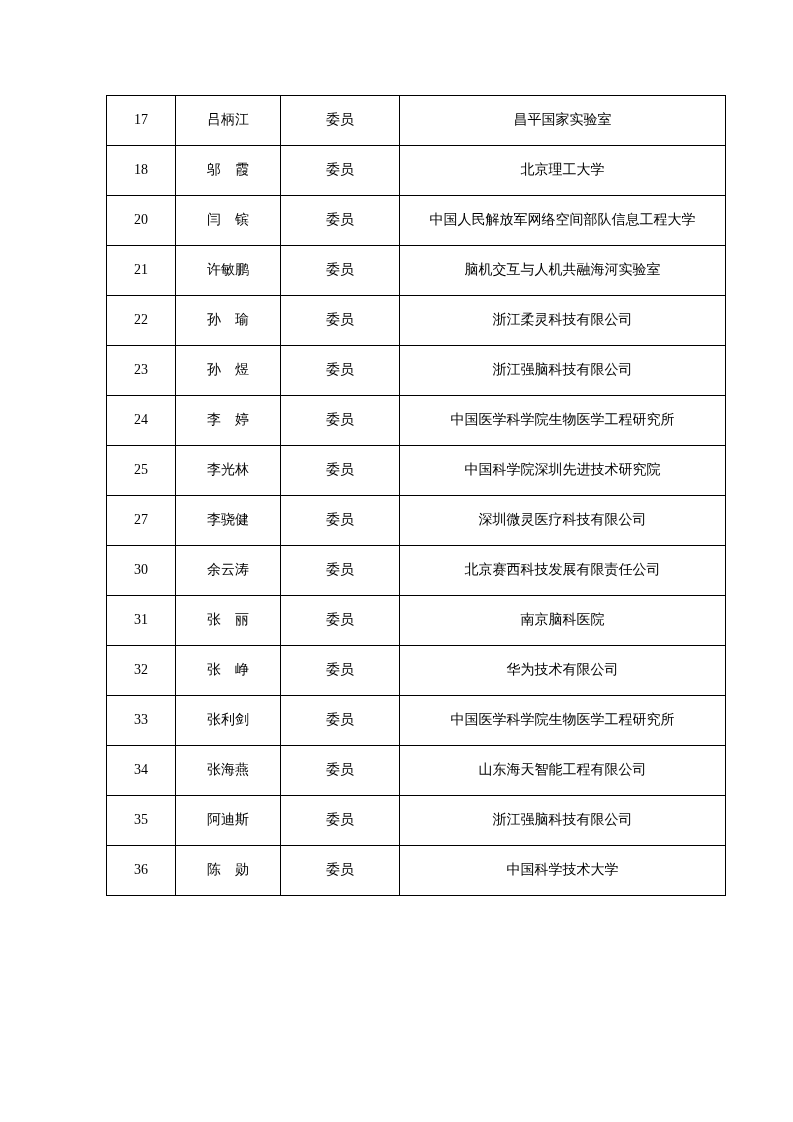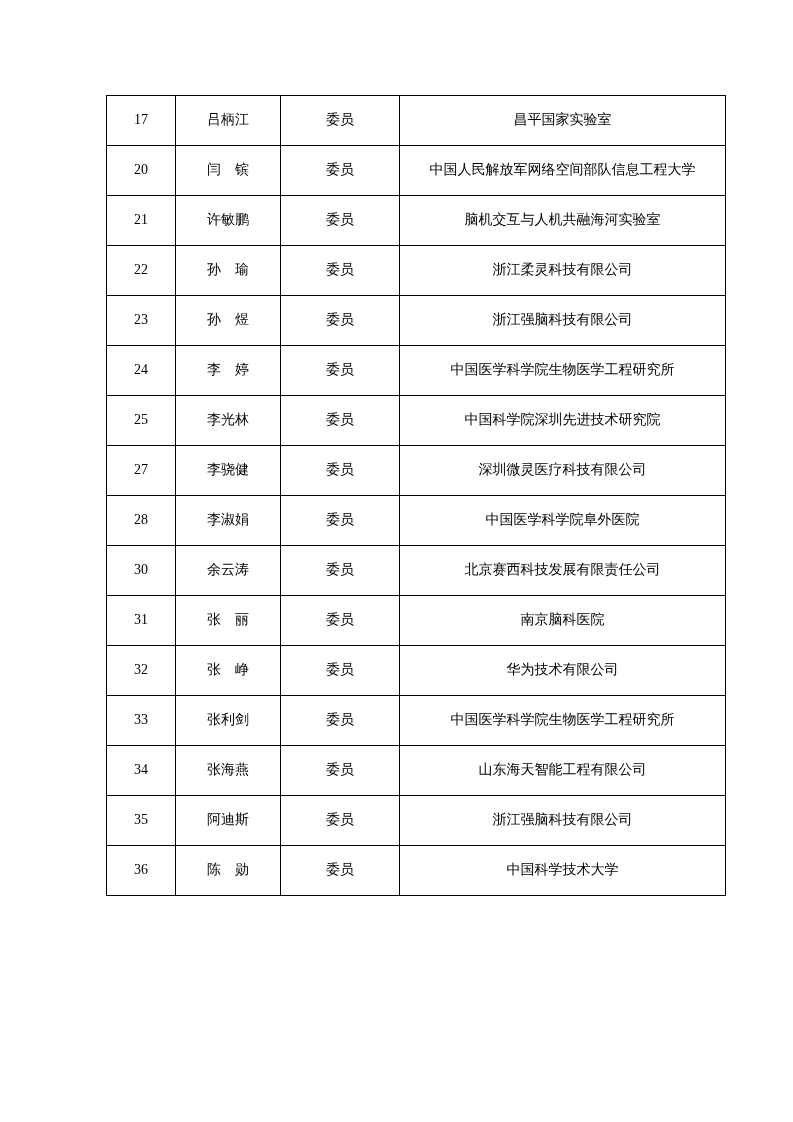--- a/index.html
+++ b/index.html
@@ -53,20 +53,26 @@
 <div class="page">
   <table class="committee">
     <tbody>
         <tr>
           <td class="col-number">17</td>
           <td class="col-name">吕柄江</td>
           <td class="col-role">委员</td>
           <td class="col-organization">昌平国家实验室</td>
         </tr>
         <tr>
+          <td class="col-number">18</td>
+          <td class="col-name">邬　霞</td>
+          <td class="col-role">委员</td>
+          <td class="col-organization">北京理工大学</td>
+        </tr>
+        <tr>
           <td class="col-number">20</td>
           <td class="col-name">闫　镔</td>
           <td class="col-role">委员</td>
           <td class="col-organization">中国人民解放军网络空间部队信息工程大学</td>
         </tr>
         <tr>
           <td class="col-number">21</td>
           <td class="col-name">许敏鹏</td>
           <td class="col-role">委员</td>
           <td class="col-organization">脑机交互与人机共融海河实验室</td>
@@ -93,26 +99,20 @@
           <td class="col-number">25</td>
           <td class="col-name">李光林</td>
           <td class="col-role">委员</td>
           <td class="col-organization">中国科学院深圳先进技术研究院</td>
         </tr>
         <tr>
           <td class="col-number">27</td>
           <td class="col-name">李骁健</td>
           <td class="col-role">委员</td>
           <td class="col-organization">深圳微灵医疗科技有限公司</td>
-        </tr>
-        <tr>
-          <td class="col-number">28</td>
-          <td class="col-name">李淑娟</td>
-          <td class="col-role">委员</td>
-          <td class="col-organization">中国医学科学院阜外医院</td>
         </tr>
         <tr>
           <td class="col-number">30</td>
           <td class="col-name">余云涛</td>
           <td class="col-role">委员</td>
           <td class="col-organization">北京赛西科技发展有限责任公司</td>
         </tr>
         <tr>
           <td class="col-number">31</td>
           <td class="col-name">张　丽</td>

